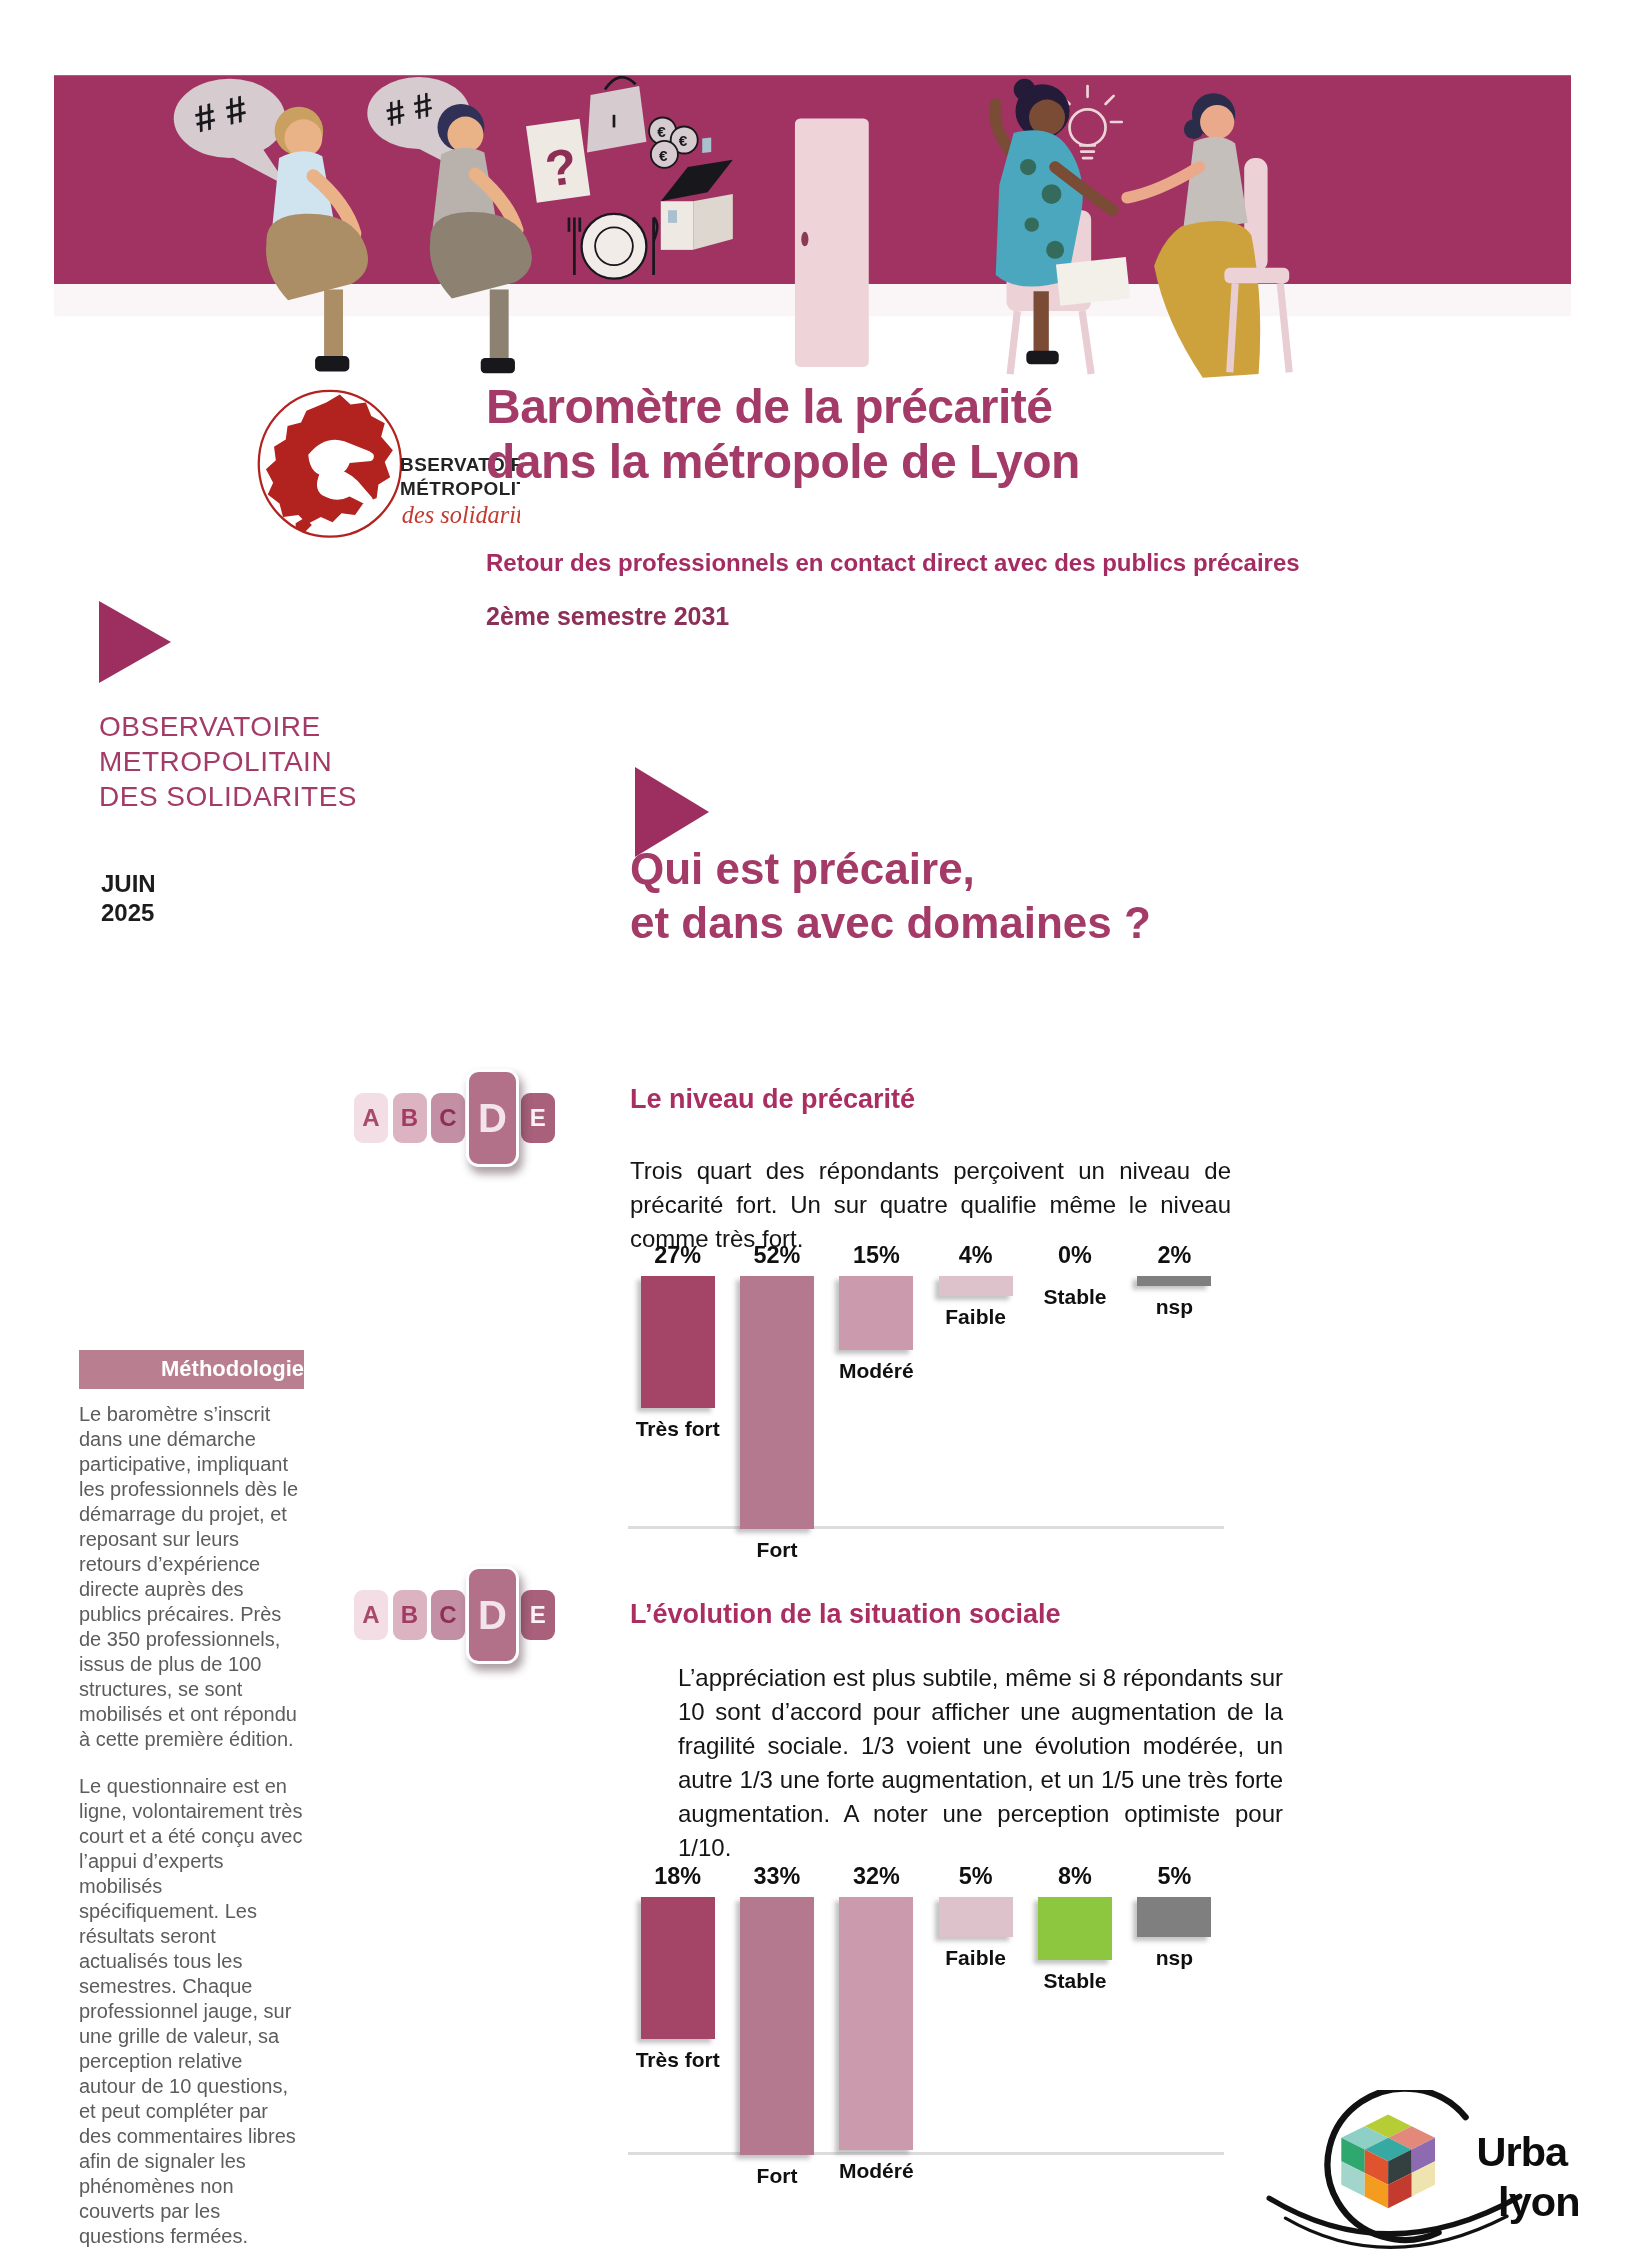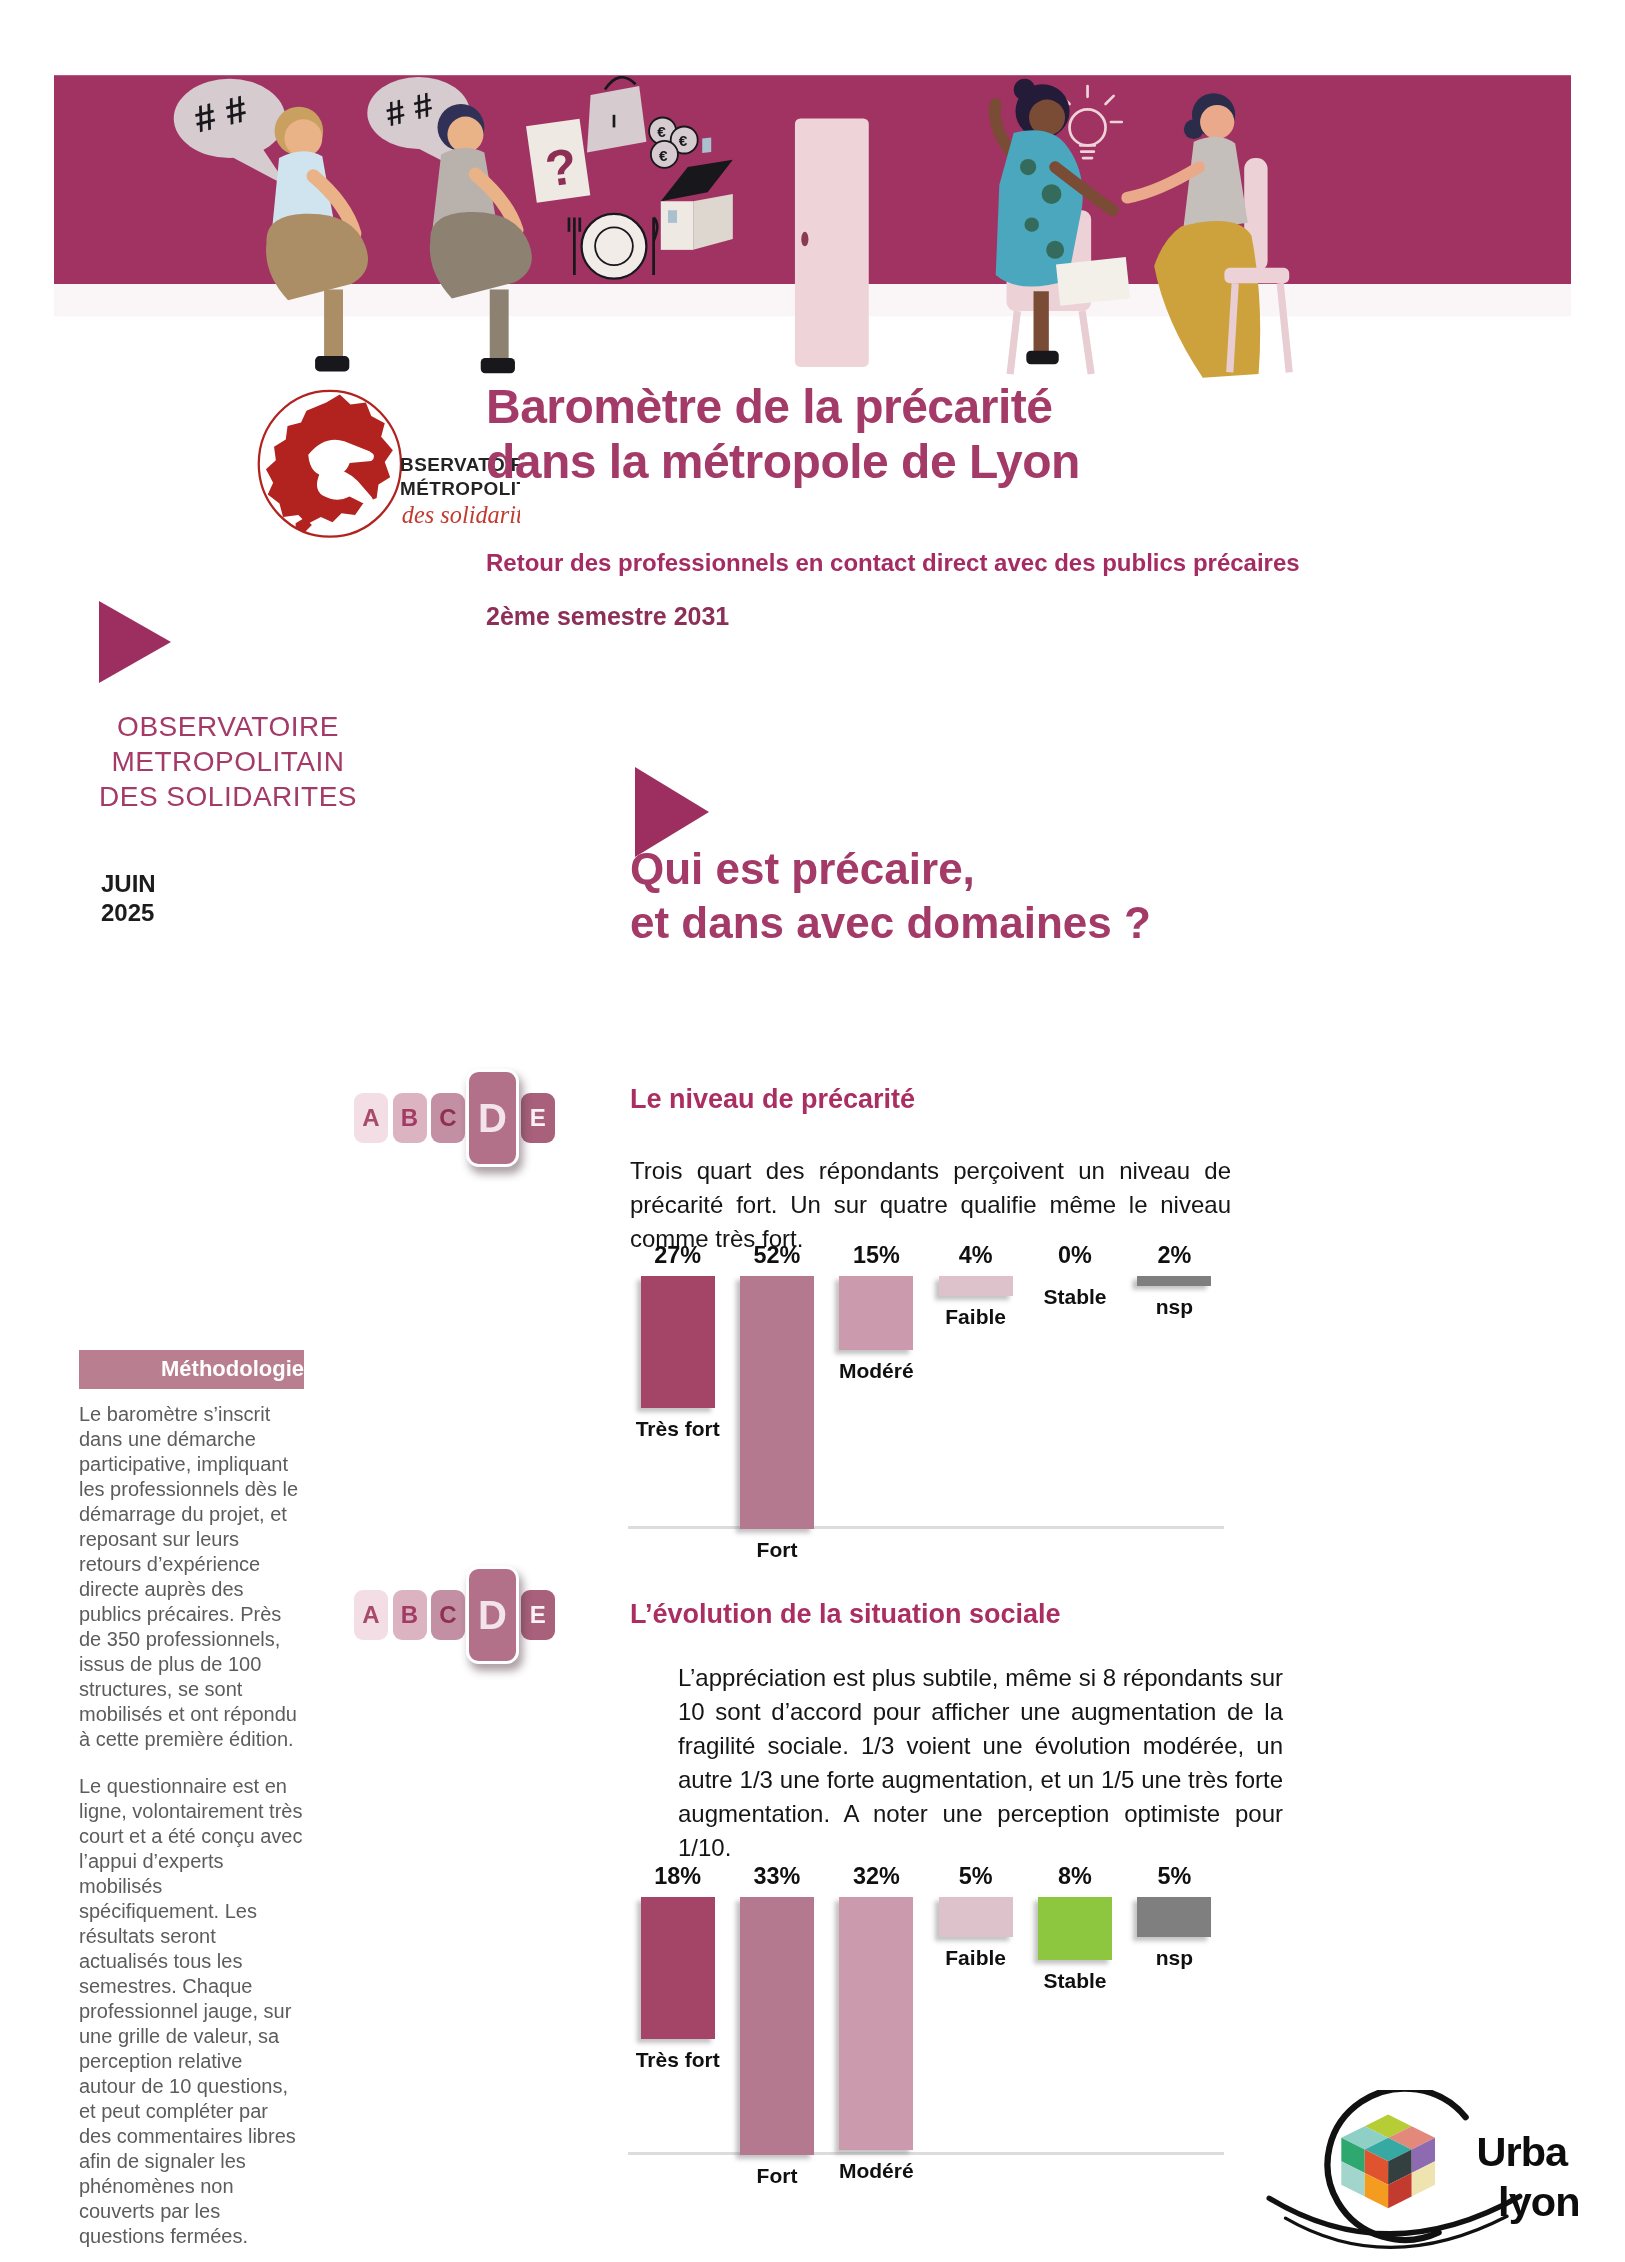--- a/index.html
+++ b/index.html
@@ -14,21 +14,21 @@
   .doc-subtitle{left:486px;top:549px;font-size:24px;font-weight:800;color:var(--subtitle,#a52c63);}
   .doc-edition{left:486px;top:602px;font-size:25px;font-weight:600;color:#8d3059;}
 
   
   .tri{width:0;height:0;border-style:solid;border-color:transparent;}
   .tri1{left:99px;top:601px;border-width:41px 0 41px 72px;border-left-color:var(--triangle,#9c2f5f);}
   .tri2{left:635px;top:767px;border-width:45px 0 45px 74px;border-left-color:var(--triangle,#9c2f5f);}
 
   
   .org{left:99px;top:709px;font-size:28px;line-height:35px;font-weight:500;
-       color:var(--accent,#a43a67);letter-spacing:0.5px;text-align:center;}
+       color:var(--accent,#a43a67);letter-spacing:0.5px;}
   .issue-date{left:101px;top:869px;font-size:24px;line-height:29px;font-weight:bold;color:#1c1c1c;}
 
   .methodology{left:79px;top:1350px;width:225px;}
   .meth-header{background:var(--methodology-header-bg,#b97e90);color:#ffffff;text-align:right;
                font-size:22px;font-weight:800;padding:6.3px 0 7.2px 0;}
   .meth-text{margin-top:12.6px;font-size:20px;line-height:25px;color:var(--methodology-text,#5c5c5c);}
   .meth-text p{margin:0 0 21.6px 0;}
 
   
   .question{left:630px;top:842px;font-size:44px;line-height:54px;font-weight:800;

